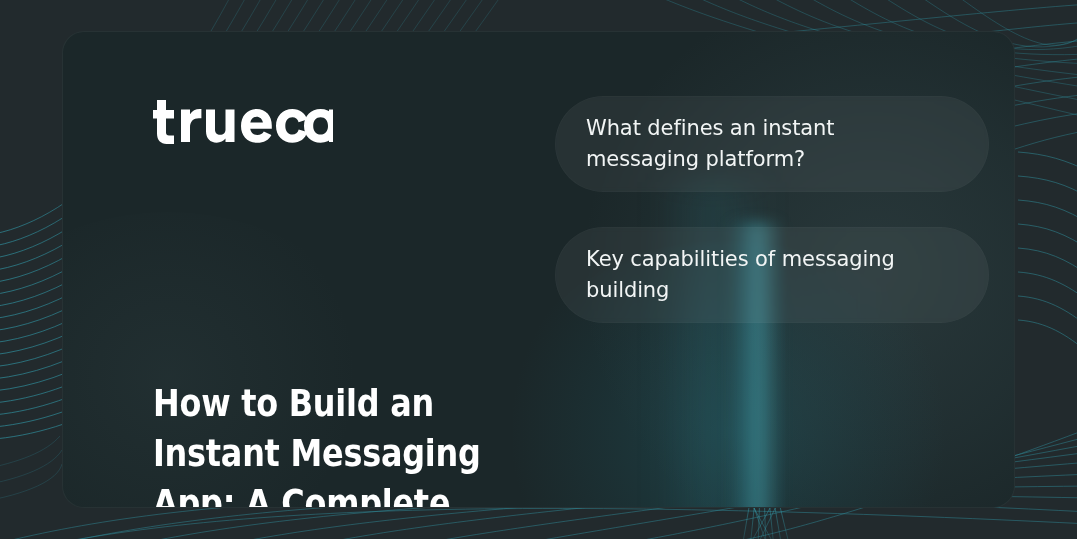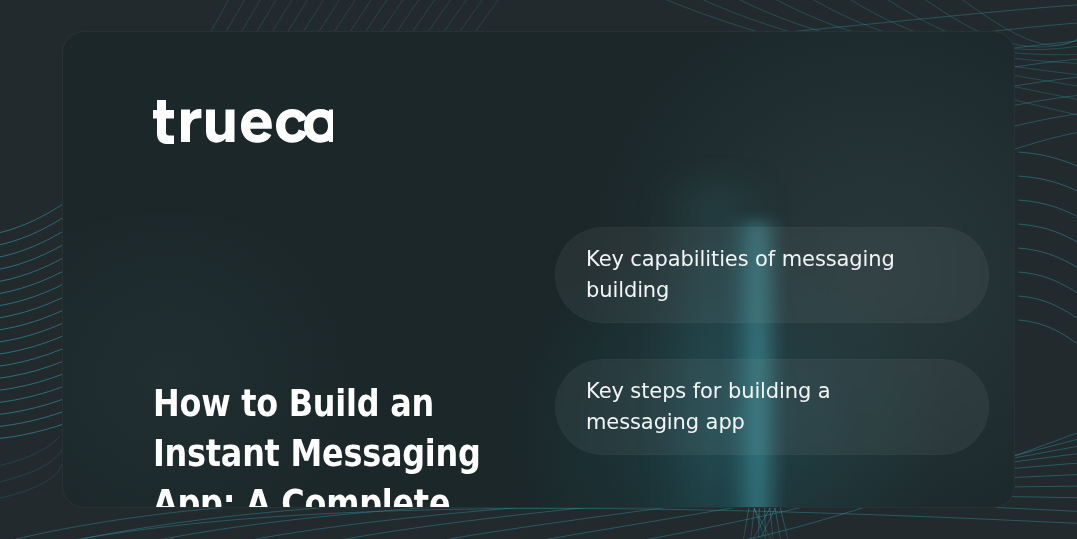--- a/index.html
+++ b/index.html
@@ -273,21 +273,21 @@
 
           <path d="M186,18.6 h9 v3.5 c2.2,-2.9 5.3,-4.2 9.1,-4.2 c6.8,0 11,4.5 11,11.6 V51 h-9 V31.1 c0,-3.2 -2,-5.2 -5.3,-5.2 c-3.3,0 -5.8,2.3 -5.8,5.7 V51 h-9 Z" transform="translate(-10,-1)"></path>
 
           <path d="M220,27.4 h-5.6 V19 H220 v-3.1 c0,-6.8 3.8,-10.9 10.3,-10.9 h5.4 v8.4 h-3.6 c-2.1,0 -3.1,1 -3.1,3.1 V19 h6.7 v8.4 H229 V51 h-9 Z" transform="translate(-18,-1)"></path>
         </g>
       </svg>
     </div>
 
     <h1 id="headline">How to Build an Instant Messaging App: A Complete Guide</h1>
 
+    <div class="pill pill-1">
+      <span class="pill-text">What defines an instant messaging platform?</span>
+    </div>
     <div class="pill pill-2">
       <span class="pill-text">Key capabilities of messaging building</span>
     </div>
-    <div class="pill pill-3">
-      <span class="pill-text">Key steps for building a messaging app</span>
-    </div>
 
   </div>
 </div>
 
 </body></html>

